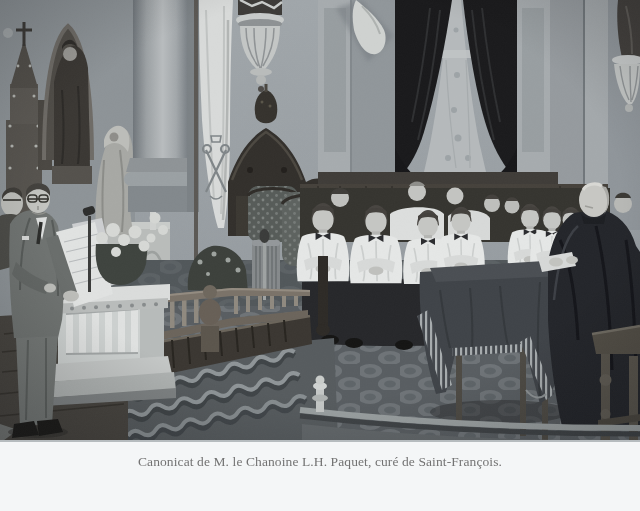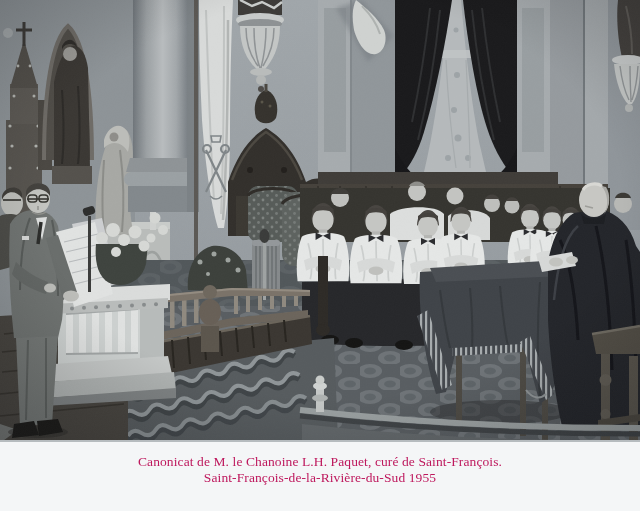--- a/index.html
+++ b/index.html
@@ -9,21 +9,21 @@
     background:#f4f6f7;
     font-family:"Liberation Serif","DejaVu Serif",serif;
   }
   .photo-wrap{position:absolute;top:0;left:0;width:640px;height:442px;}
   .photo-wrap svg{display:block;}
   .caption{
     position:absolute;top:442px;left:0;width:640px;height:69px;
     box-sizing:border-box;padding-top:12px;text-align:center;
   }
   .caption p{
-    margin:0;font-size:13.5px;line-height:16px;color:#be185d;
+    margin:0;font-size:13.5px;line-height:16px;color:#737373;
     letter-spacing:.1px;
   }
 </style>
 </head>
 <body>
 
 <div class="page">
 
   <div class="photo-wrap">
   <svg width="640" height="442" viewBox="0 0 640 442" xmlns="http://www.w3.org/2000/svg">
@@ -497,16 +497,15 @@
     </g>
 
     <rect x="0" y="0" width="640" height="442" fill="url(#vig)"></rect>
     <rect x="0" y="0" width="640" height="442" filter="url(#grainF)" opacity="0.05"></rect>
     <rect x="0" y="440" width="640" height="2" fill="#b6bcbf"></rect>
   </svg>
   </div>
 
   <div class="caption">
     <p>Canonicat de M. le Chanoine L.H. Paquet, curé de Saint-François.</p>
-    <p>Saint-François-de-la-Rivière-du-Sud 1955</p>
   </div>
 
 </div>
 
 </body></html>

